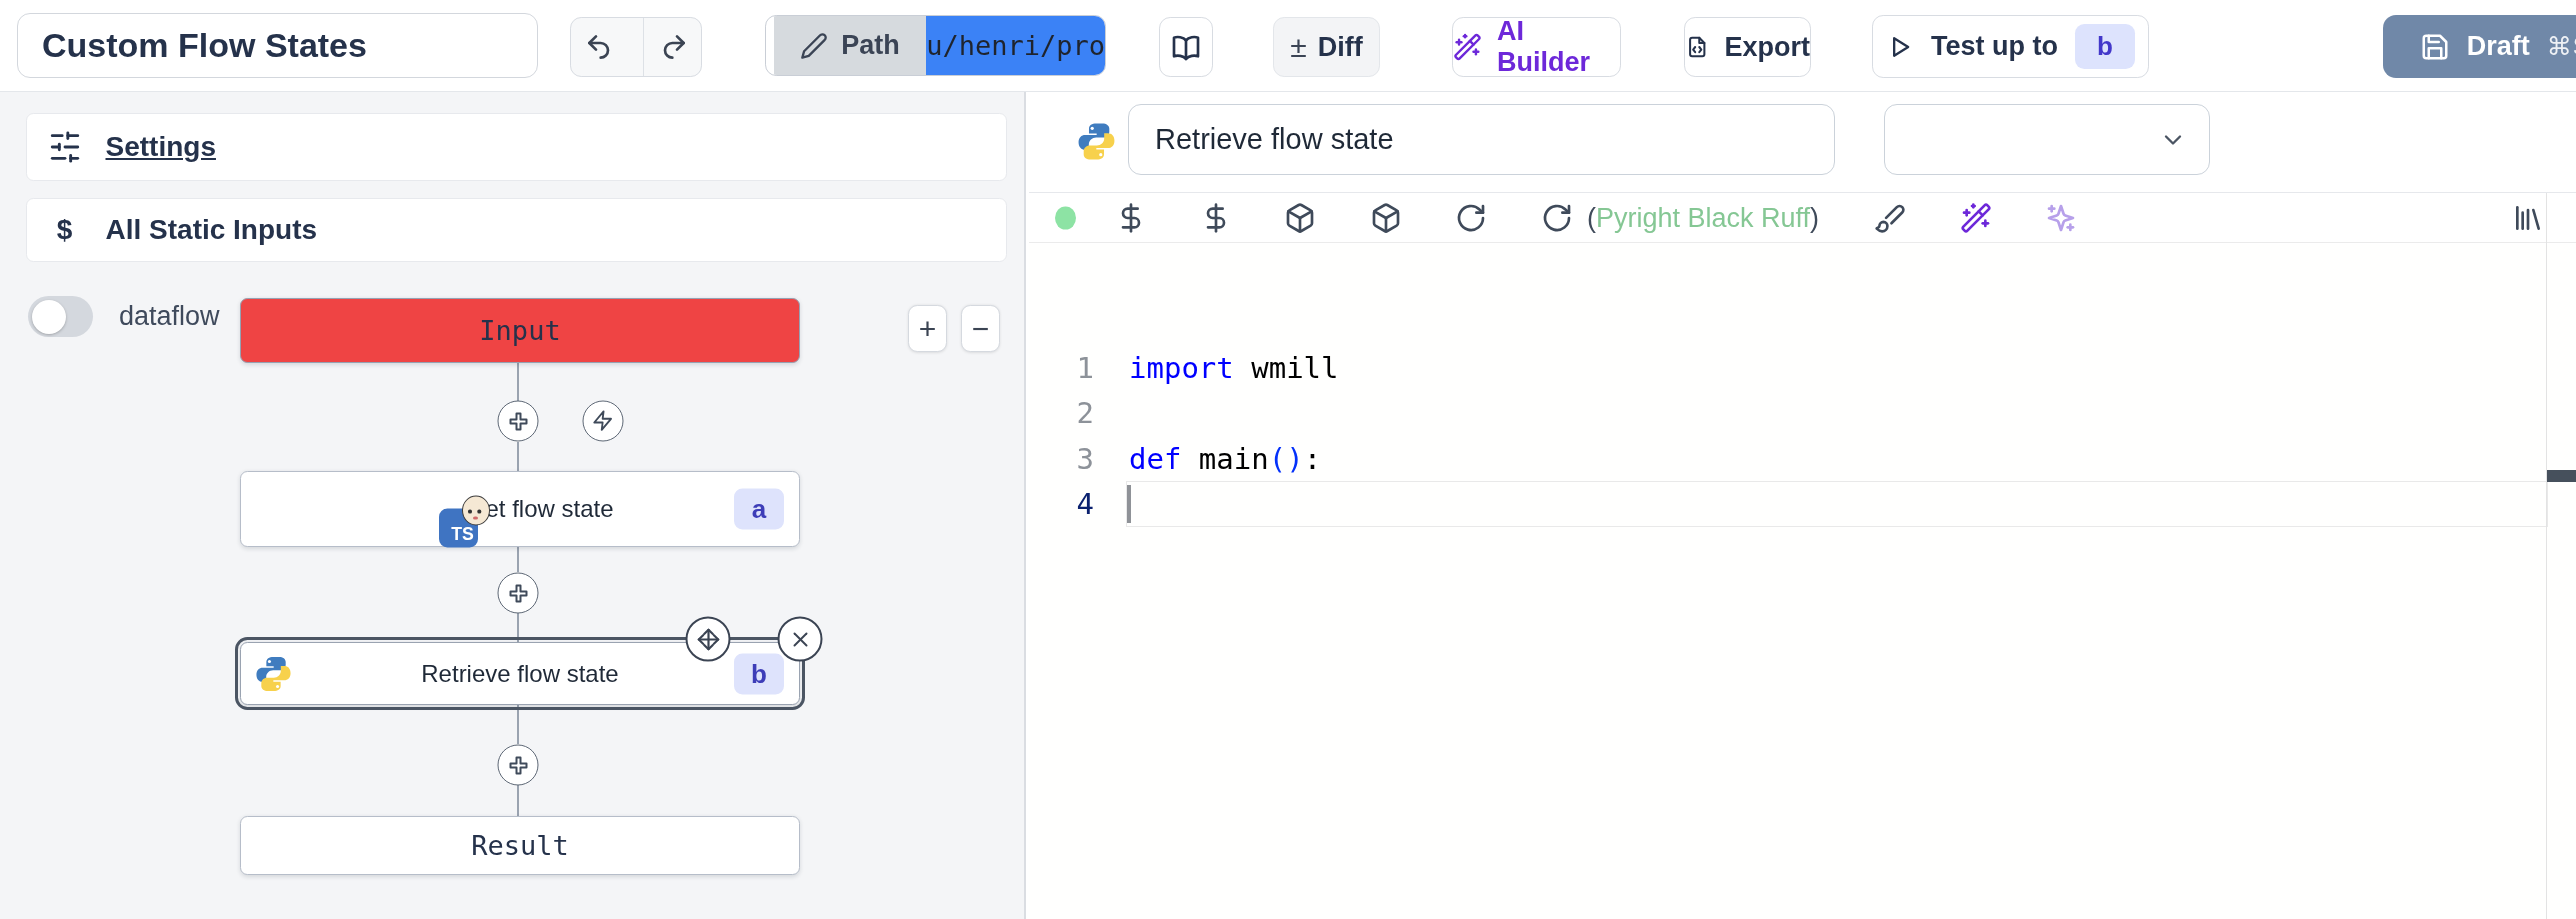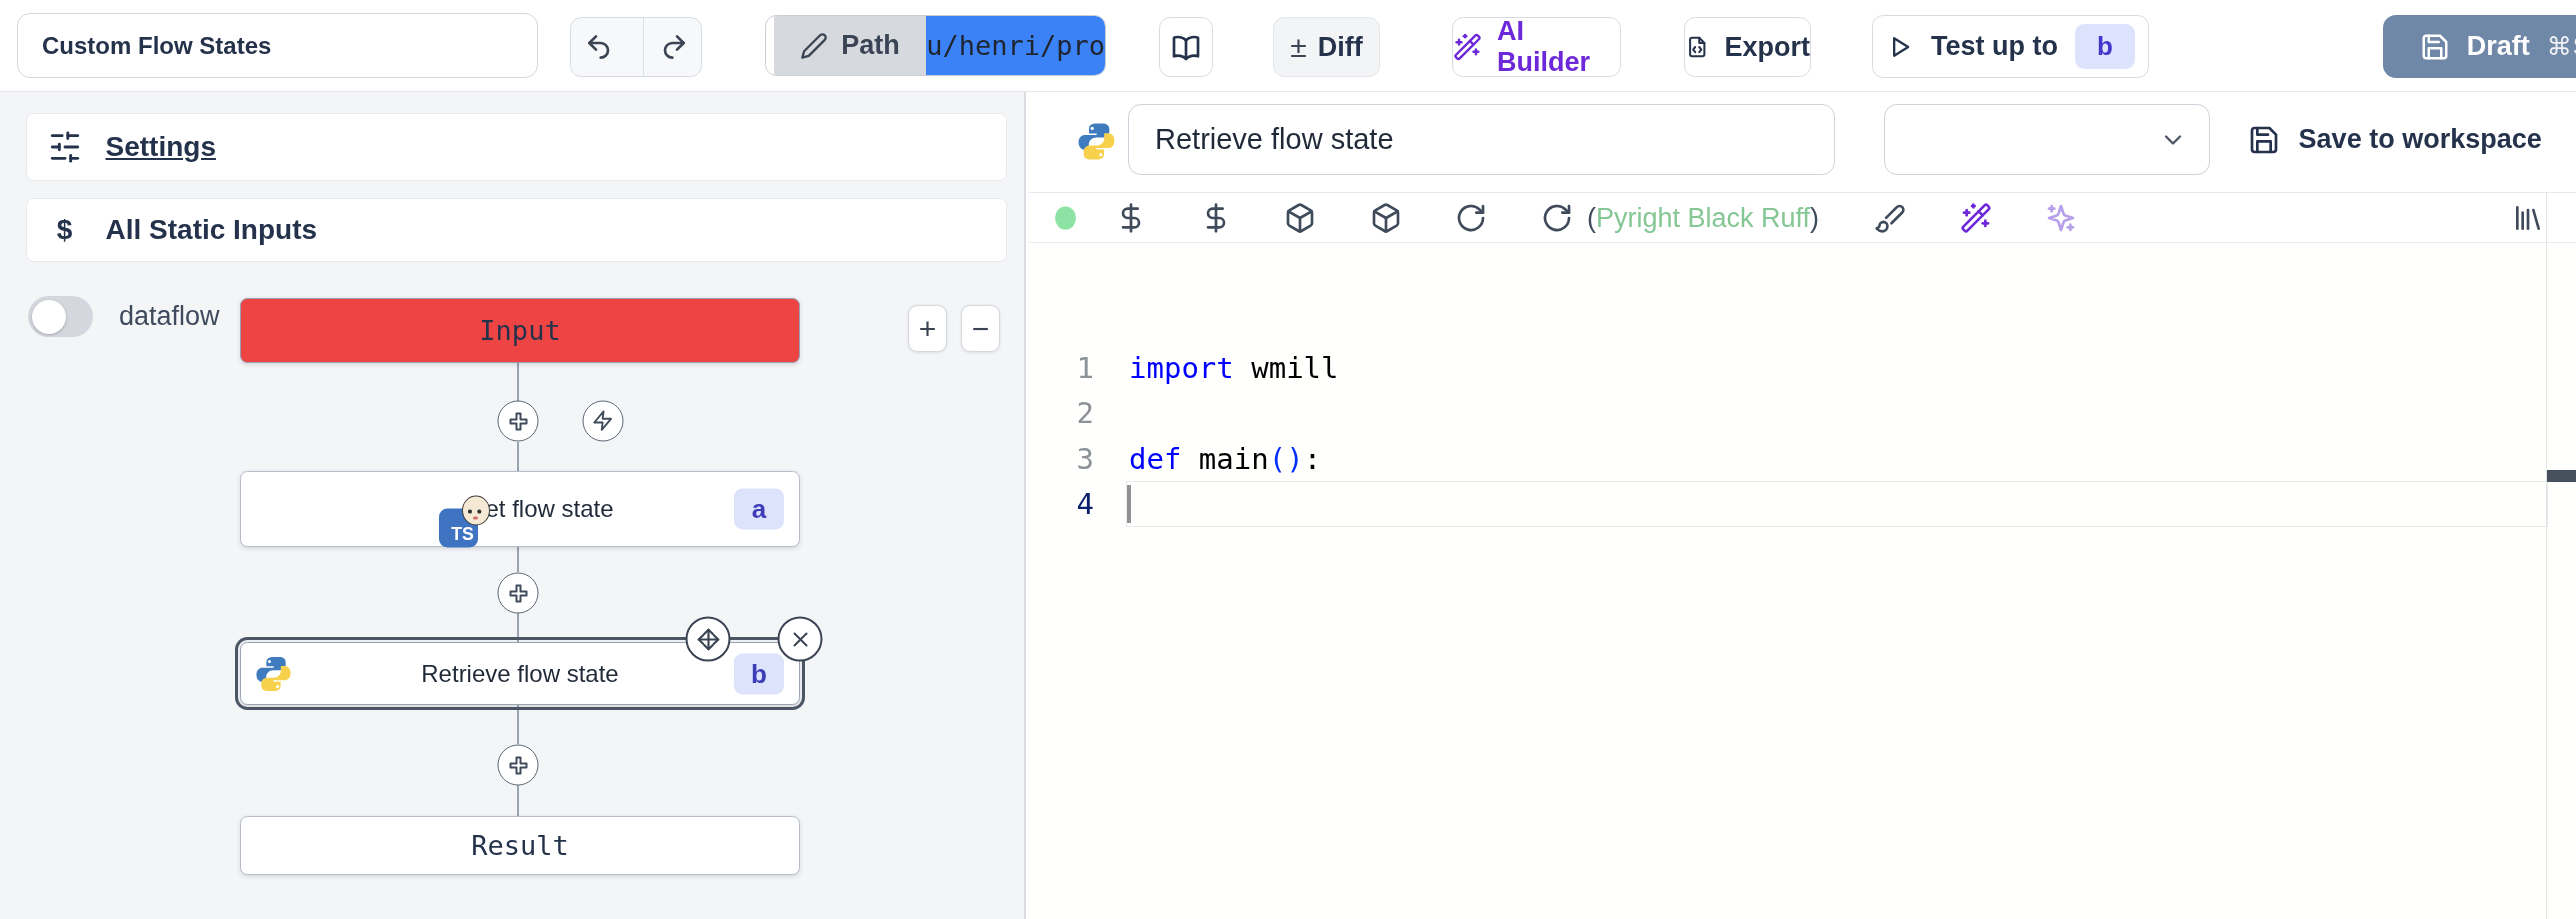--- a/index.html
+++ b/index.html
@@ -4,21 +4,21 @@
 <style>
   * { box-sizing: border-box; margin: 0; padding: 0; }
   html,body { background:#fff; }
   body { font-family: "Liberation Sans", sans-serif; }
   .screen { position:relative; width:2576px; height:919px; overflow:hidden; background:#fff; }
   .abs { position:absolute; }
 
   
   .topbar { left:0; top:0; width:2576px; height:92px; background:#fff; border-bottom:1.9px solid #e4e7eb; }
   .title-input { left:17px; top:13px; width:521px; height:65px; border:1.9px solid #d3d7dd; border-radius:13px;
-    display:flex; align-items:center; padding-left:24px; font-size:24px; font-weight:700; color:#25324b; background:#fff; }
+    display:flex; align-items:center; padding-left:24px; font-size:34px; font-weight:700; color:#25324b; background:#fff; }
   .btn { display:flex; align-items:center; justify-content:center; gap:15px; background:#fff;
     border:1.9px solid #d8dce2; border-radius:11.2px; font-size:27px; font-weight:700; color:#25324b; }
   .undo-group { left:570px; top:17px; width:132px; height:60px; background:#f7f8f9; padding:0; overflow:hidden; }
   .undo-group .half { flex:1; height:100%; display:flex; align-items:center; justify-content:center; }
   .undo-group .half + .half { border-left:1.9px solid #dde1e6; }
   .path-group { left:765px; top:15px; width:341px; height:61px; border:1.9px solid #c9ced6; border-radius:11.2px;
     display:flex; overflow:hidden; background:#fff;padding-left:8px; }
   .path-left { width:177px; height:100%; background:#d6dade; display:flex; align-items:center; justify-content:center;
     gap:13px; font-size:27px; font-weight:700; color:#3b4455; }
   .path-right { flex:1; display:flex; align-items:center; justify-content:center;
@@ -332,28 +332,20 @@
       </div>
       <div class="name-input">
         <span>Retrieve flow state</span>
       </div>
       <div class="lang-select">
         <span></span>
         <svg width="28" height="28" viewBox="0 0 24 24" fill="none" stroke="#4b5563" stroke-width="2" stroke-linecap="round" stroke-linejoin="round">
             <polyline points="6 9 12 15 18 9"></polyline>
           </svg>
       </div>
-      <button class="save-btn">
-        <svg width="32" height="32" viewBox="0 0 24 24" fill="none" stroke="#25324b" stroke-width="2" stroke-linecap="round" stroke-linejoin="round">
-            <path d="M19 21H5a2 2 0 0 1-2-2V5a2 2 0 0 1 2-2h11l5 5v11a2 2 0 0 1-2 2Z"></path>
-            <path d="M17 21v-8H7v8"></path>
-            <path d="M7 3v5h8"></path>
-          </svg>
-        <span>Save to workspace</span>
-      </button>
     </div>
 
     <div class="editor-toolbar">
       <div class="tb-item" style="left:26px;">
           <div class="status-dot"></div>
         </div>
       <div class="tb-item" style="left:86px;">
         <svg width="32" height="32" viewBox="0 0 24 24" fill="none" stroke="#3f4a5a" stroke-width="2" stroke-linecap="round">
             <line x1="12" y1="2" x2="12" y2="22"></line>
             <path d="M17 5H9.5a3.5 3.5 0 0 0 0 7h5a3.5 3.5 0 0 1 0 7H6"></path>

